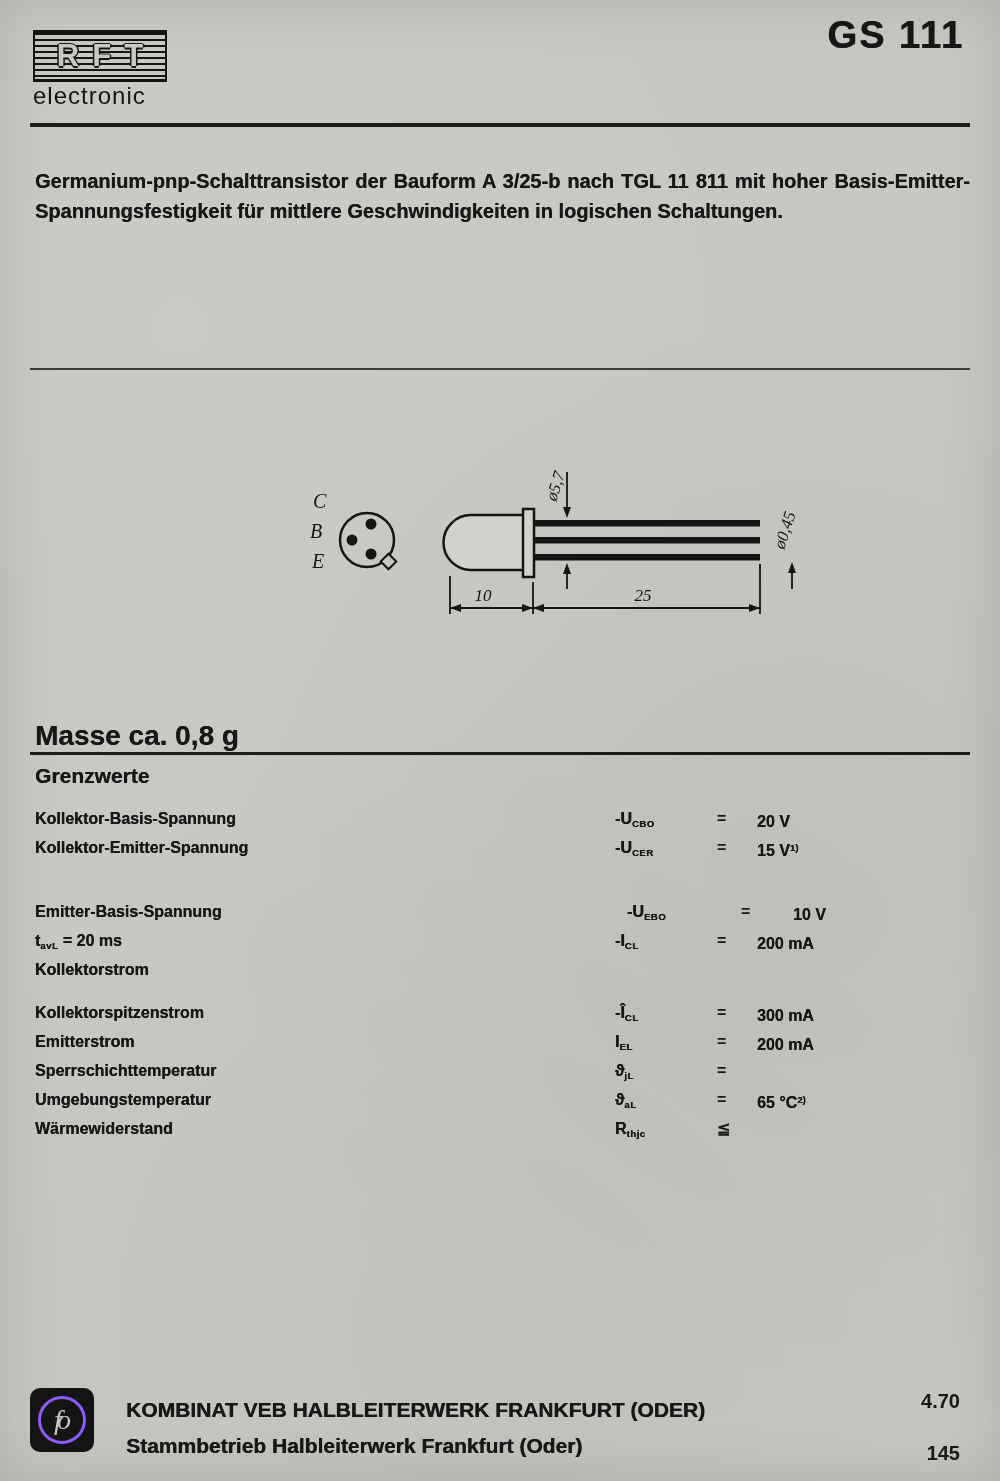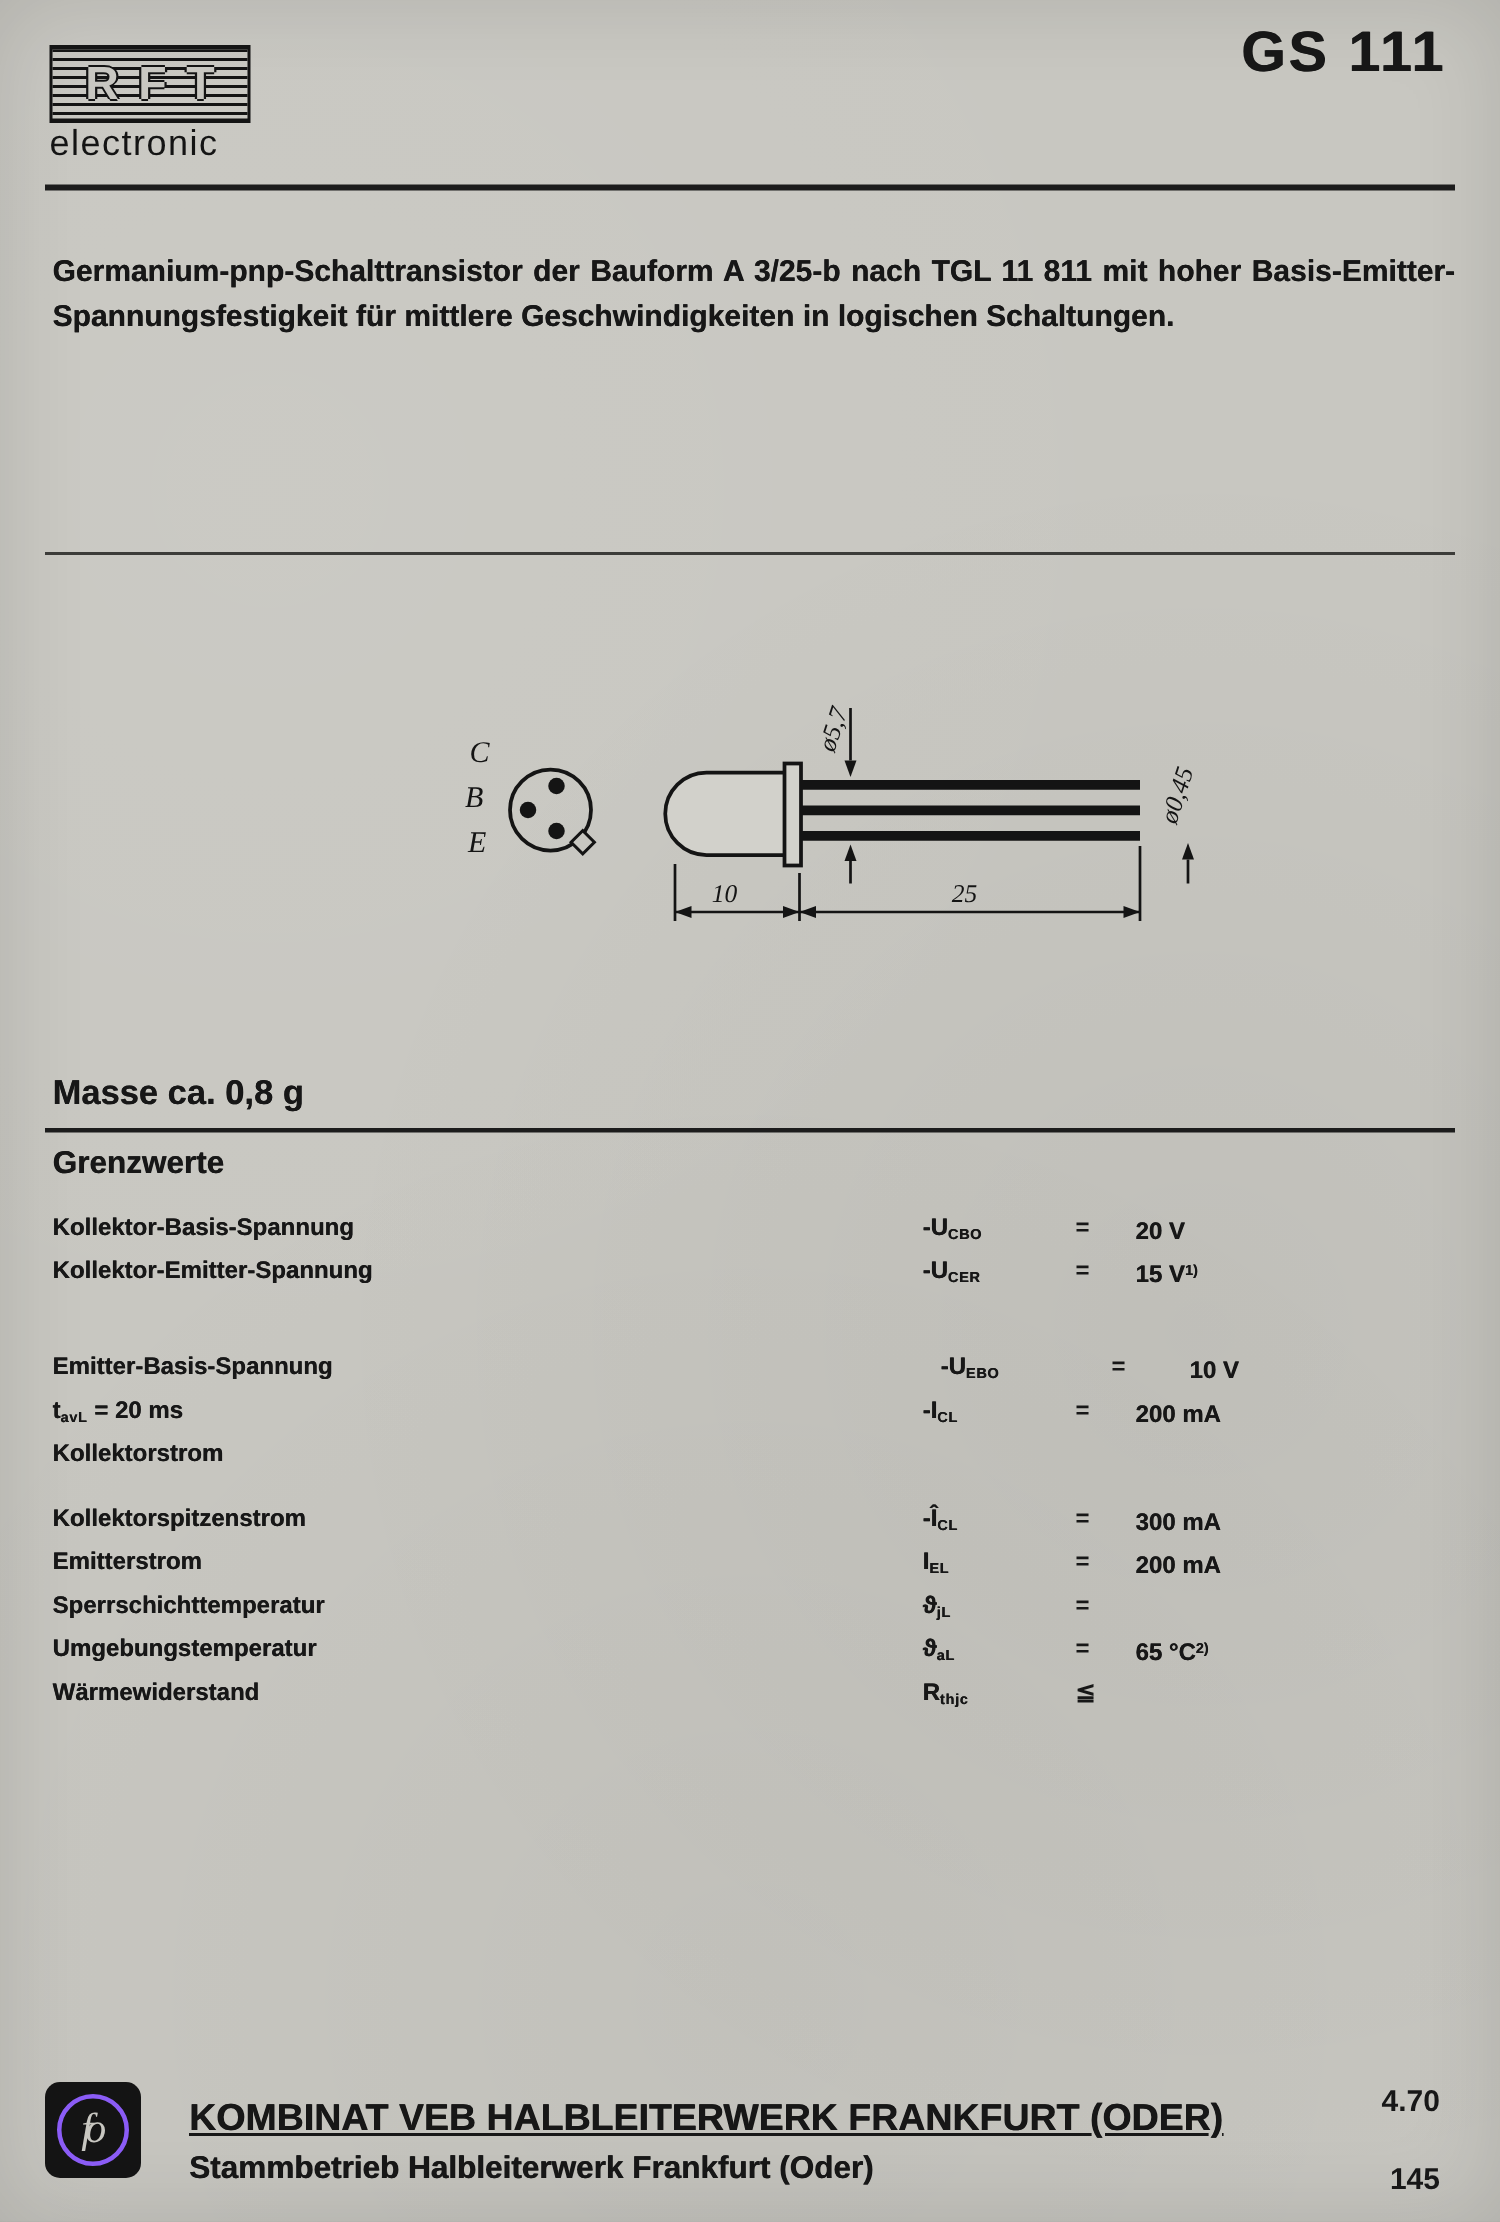--- a/index.html
+++ b/index.html
@@ -47,21 +47,21 @@
 
   .description{
     position:absolute;left:35px;top:146px;width:935px;
     font-size:20px;line-height:30px;font-weight:bold;text-align:justify;
     text-shadow:0.2px 0 currentColor;
   }
 
   .drawing{position:absolute;left:295px;top:430px;width:565px;height:220px;}
 
   .mass-note{
-    position:absolute;left:35px;top:692px;font-size:23px;font-weight:bold;
+    position:absolute;left:35px;top:692px;font-size:28px;font-weight:bold;
     text-shadow:0.2px 0 currentColor;
   }
 
   .limits-title{
     position:absolute;left:35px;top:764px;font-size:21px;font-weight:bold;margin:0;
     text-shadow:0.3px 0 currentColor;
   }
 
   .limits-table{position:absolute;left:35px;top:804px;width:935px;font-size:16px;}
   .lrow{display:flex;line-height:29px;height:29px;}
@@ -80,23 +80,22 @@
     background:#141414;border-radius:10px;
     display:flex;align-items:center;justify-content:center;
   }
   .hfo-circle{
     width:48px;height:48px;border:3px solid #8b5cf6;border-radius:50%;
     display:flex;align-items:center;justify-content:center;
     color:#c8c7c1;font-family:"Liberation Serif", serif;font-style:italic;
     font-size:28px;letter-spacing:-5px;padding-right:4px;box-sizing:border-box;
   }
   .footer-line1{
-    position:absolute;left:126px;top:1398px;font-size:25px;font-weight:bold;
+    position:absolute;left:126px;top:1398px;font-size:21px;font-weight:bold;
     text-shadow:0.4px 0 currentColor;
-    text-decoration:underline;
   }
   .footer-line2{
     position:absolute;left:126px;top:1434px;font-size:21px;font-weight:bold;
     text-shadow:0.4px 0 currentColor;
   }
   .footer-issue{position:absolute;right:40px;top:1390px;font-size:20px;font-weight:bold;}
   .footer-page{position:absolute;right:40px;top:1442px;font-size:20px;font-weight:bold;}
 
   
   .drawing svg text{

